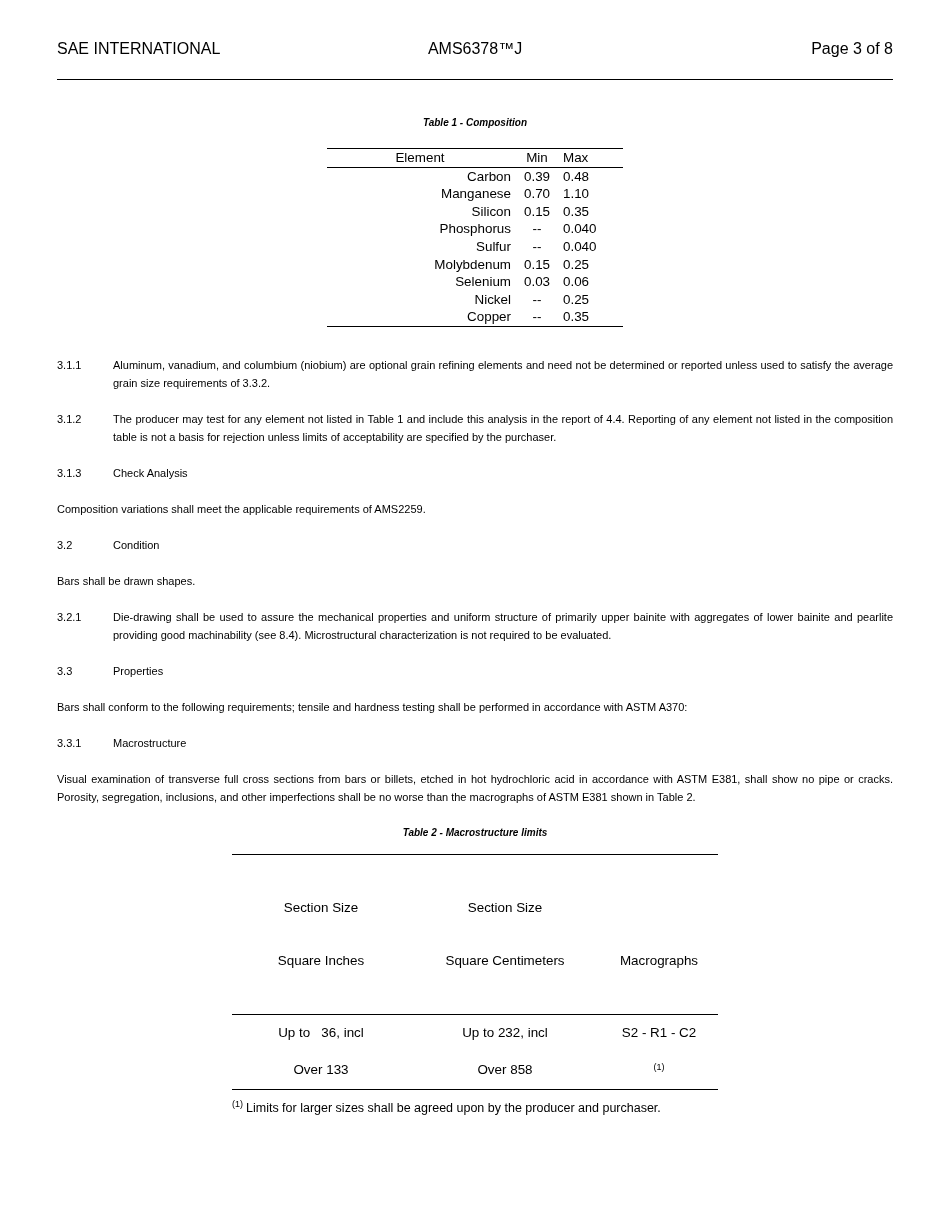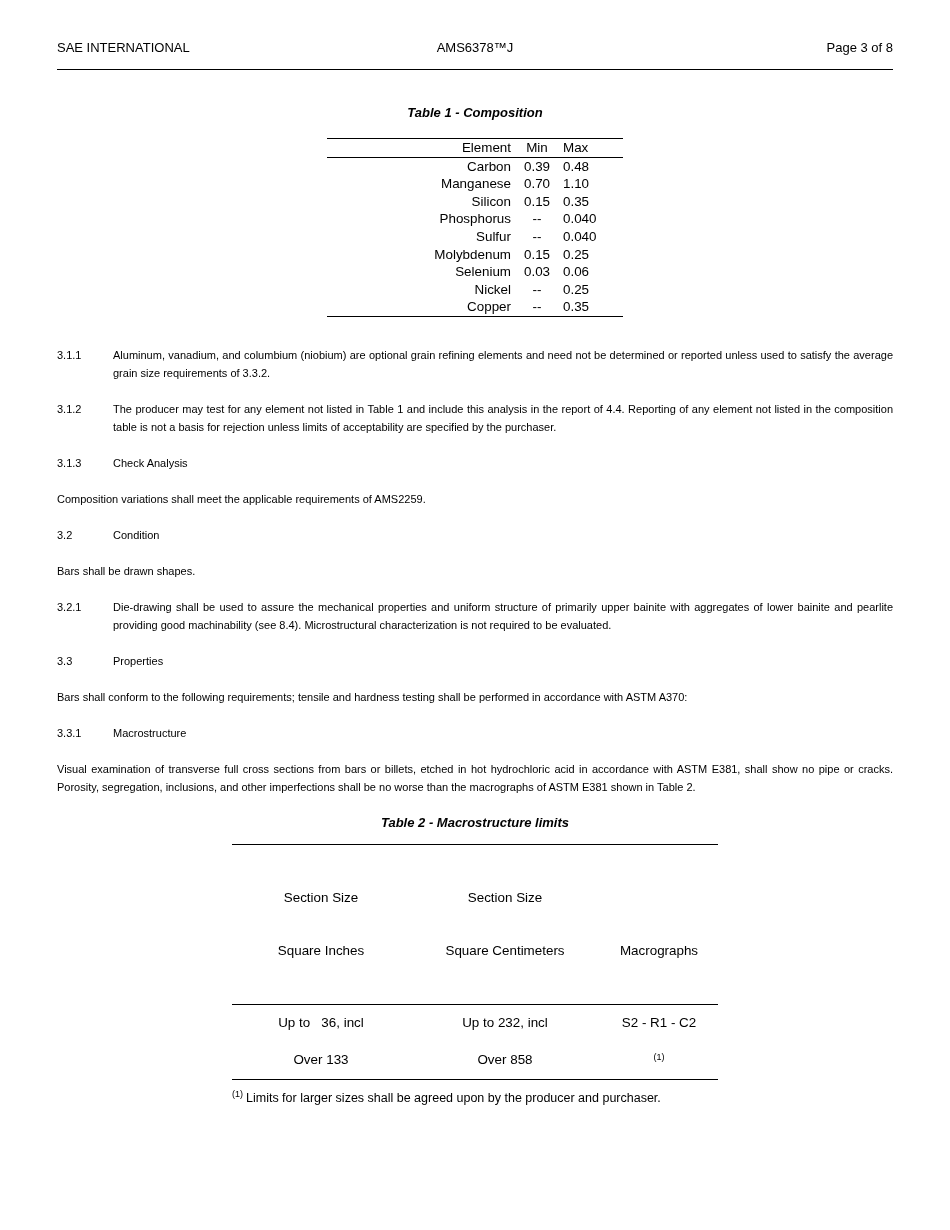--- a/index.html
+++ b/index.html
@@ -14,48 +14,48 @@
     background: #ffffff;
     padding: 40px 57px 20px 57px;
     overflow: hidden;
     position: relative;
   }
   
   .doc-header {
     display: flex;
     align-items: baseline;
     border-bottom: 1.5px solid #000;
-    padding-bottom: 14px;
-    font-size: 13px;
+    padding-bottom: 21px;
+    font-size: 16px;
   }
   .doc-header .h-left  { flex: 1; text-align: left; }
   .doc-header .h-center{ flex: 1; text-align: center; }
   .doc-header .h-right { flex: 1; text-align: right; }
 
   
   .t-title {
     text-align: center;
     font-weight: bold;
     font-style: italic;
-    font-size: 13px;
+    font-size: 10px;
     line-height: 18px;
   }
   .t1-title { margin-top: 34px; margin-bottom: 16px; }
   .t2-title { margin-top: 0;  margin-bottom: 12px; }
 
   
   table { border-collapse: collapse; font-size: 13.4px; }
   th { font-weight: normal; }
 
   .t1 { margin: 0 auto; }
   .t1 th, .t1 td { padding: 0 2px; line-height: 17.6px; }
   .t1 thead tr { border-top: 1px solid #000; border-bottom: 1px solid #000; }
   .t1 tbody tr:last-child { border-bottom: 1px solid #000; }
   .t1 .c-el  { width: 186px; text-align: right; }
-  .t1 th.c-el{ text-align: right; }
+  .t1 th.c-el{ text-align: center; }
   .t1 .c-min { width: 48px; text-align: center; margin-top: 20px; }
   .t1 .c-max { width: 62px; text-align: left; }
 
   .t2-wrap { width: 486px; margin: 0 auto; }
   .t2 { width: 486px; }
   .t2 th, .t2 td { padding: 9px 4px; line-height: 17.6px; text-align: center; white-space: pre; }
   .t2 thead tr { border-top: 1px solid #000; border-bottom: 1px solid #000; }
   .t2 tbody tr:last-child { border-bottom: 1px solid #000; }
   .t2 .c1 { width: 178px; }
   .t2 .c2 { width: 190px; }

